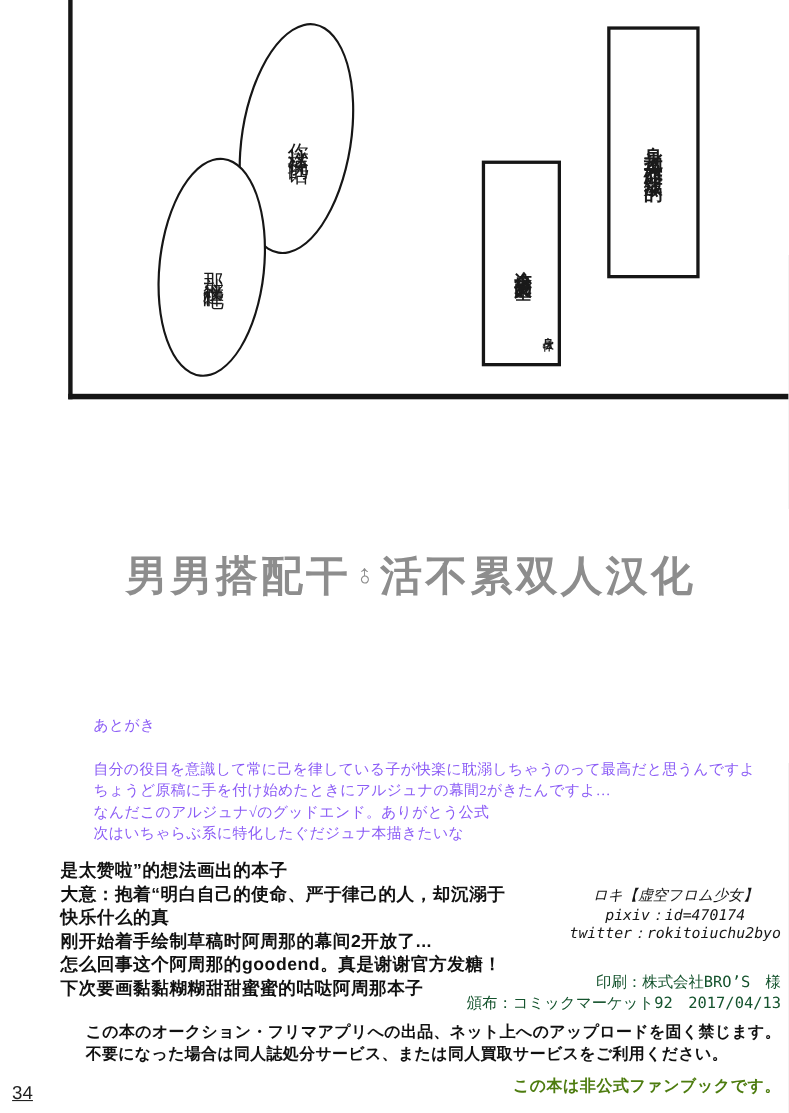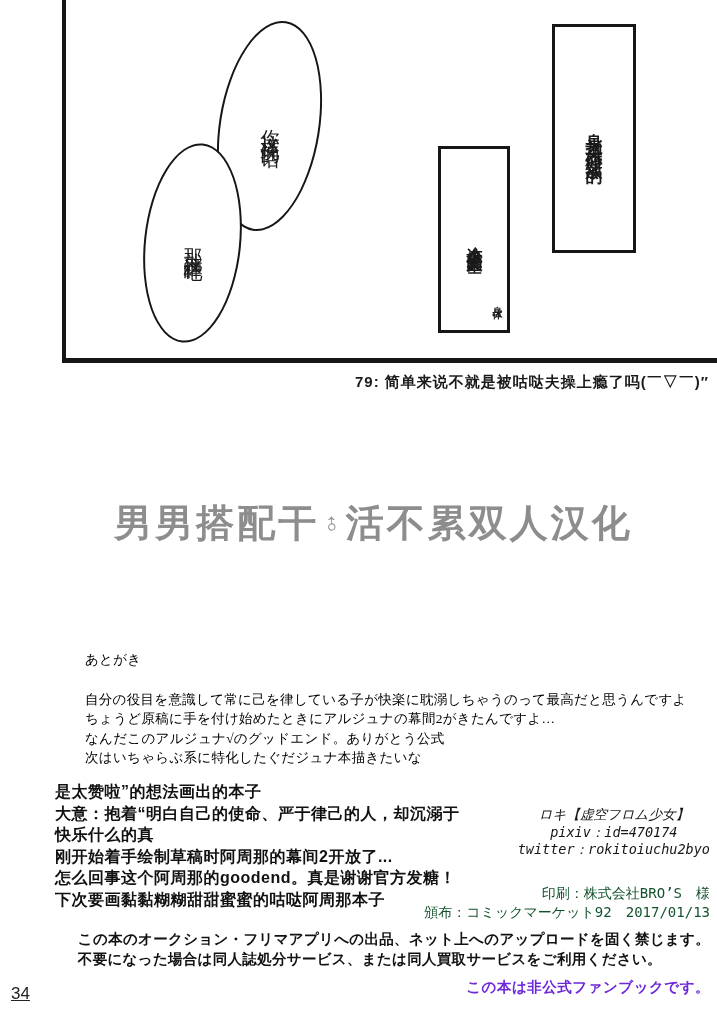--- a/index.html
+++ b/index.html
@@ -78,21 +78,21 @@
     font-size:26px;
     transform:rotate(-45deg) translate(2px,-2px);
     margin:0 2px;
     vertical-align:2px;
   }
 
   
   .afterword {
     position:absolute; left:85px; top:650px;
     font-family:"Liberation Serif", serif;
-    font-size:13.5px; color:#000000;
+    font-size:13.5px; color:#8b5cf6;
     line-height:19.5px;
     letter-spacing:0.3px;
   }
   .afterword-heading { margin-bottom:20px; }
 
   
   .summary-cn {
     position:absolute; left:55px; top:781px;
     font-size:16px; font-weight:bold; color:#111;
     line-height:21.5px;
@@ -120,21 +120,21 @@
   
   .notice {
     position:absolute; right:7px; top:929px;
     text-align:left;
     font-size:14.5px; font-weight:600; color:#111;
     line-height:20px;
     letter-spacing:0.3px;
   }
   .unofficial-note {
     position:absolute; right:7px; top:978px;
-    font-size:14.5px; font-weight:600; color:#6d28d9;
+    font-size:14.5px; font-weight:600; color:#4d7c0f;
     letter-spacing:0.5px;
     text-align:center;
   }
 
   .page-number {
     position:absolute; left:11px; top:984px;
     font-size:17px; color:#222;text-decoration:underline;
   }
 </style>
 </head>
@@ -157,21 +157,20 @@
     <div class="vbox box-1">
       <span class="vtext">身为英雄而绽放的</span>
     </div>
 
     <div class="vbox box-2">
       <span class="vtext">这个卑劣的灵基</span>
       <span class="ruby-vtext">身体</span>
     </div>
   </div>
 
-  <div class="panel-caption">79: 简单来说不就是被咕哒夫操上瘾了吗(￣▽￣)″</div>
 
   <div class="group-title">
     <span>男男搭配干</span><span class="male-symbol">♂</span><span>活不累双人汉化</span>
   </div>
 
   <div class="afterword">
     <div class="afterword-heading">あとがき</div>
     <div>自分の役目を意識して常に己を律している子が快楽に耽溺しちゃうのって最高だと思うんですよ</div>
     <div>ちょうど原稿に手を付け始めたときにアルジュナの幕間2がきたんですよ…</div>
     <div>なんだこのアルジュナ√のグッドエンド。ありがとう公式</div>
@@ -187,21 +186,21 @@
   </div>
 
   <div class="credits">
     <div>ロキ【虚空フロム少女】</div>
     <div>pixiv：id=470174</div>
     <div>twitter：rokitoiuchu2byo</div>
   </div>
 
   <div class="publication">
     <div>印刷：株式会社BRO’S　様</div>
-    <div>頒布：コミックマーケット92　2017/01/13</div>
+    <div>頒布：コミックマーケット92　2017/04/13</div>
   </div>
 
   <div class="notice">
     <div>この本のオークション・フリマアプリへの出品、ネット上へのアップロードを固く禁じます。</div>
     <div>不要になった場合は同人誌処分サービス、または同人買取サービスをご利用ください。</div>
   </div>
 
   <div class="unofficial-note">この本は非公式ファンブックです。</div>
 
   <div class="page-number">34</div>

